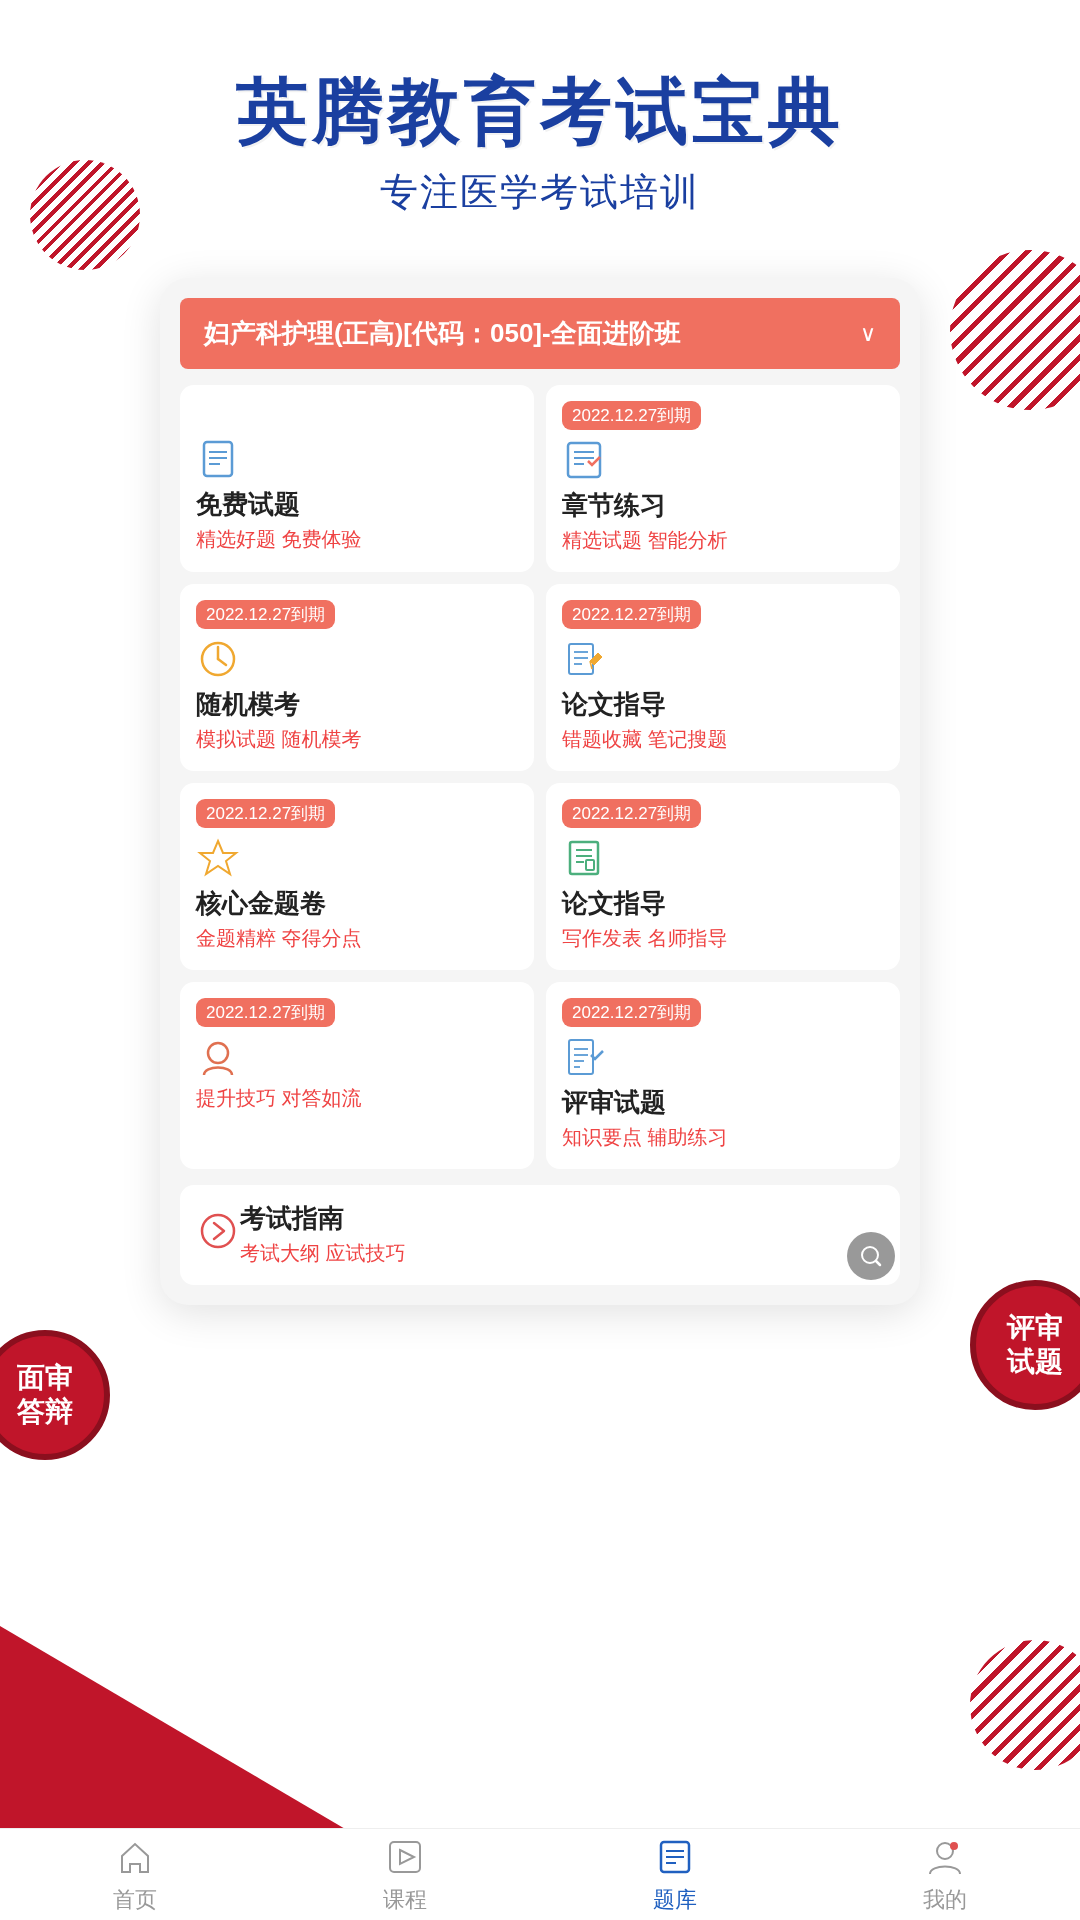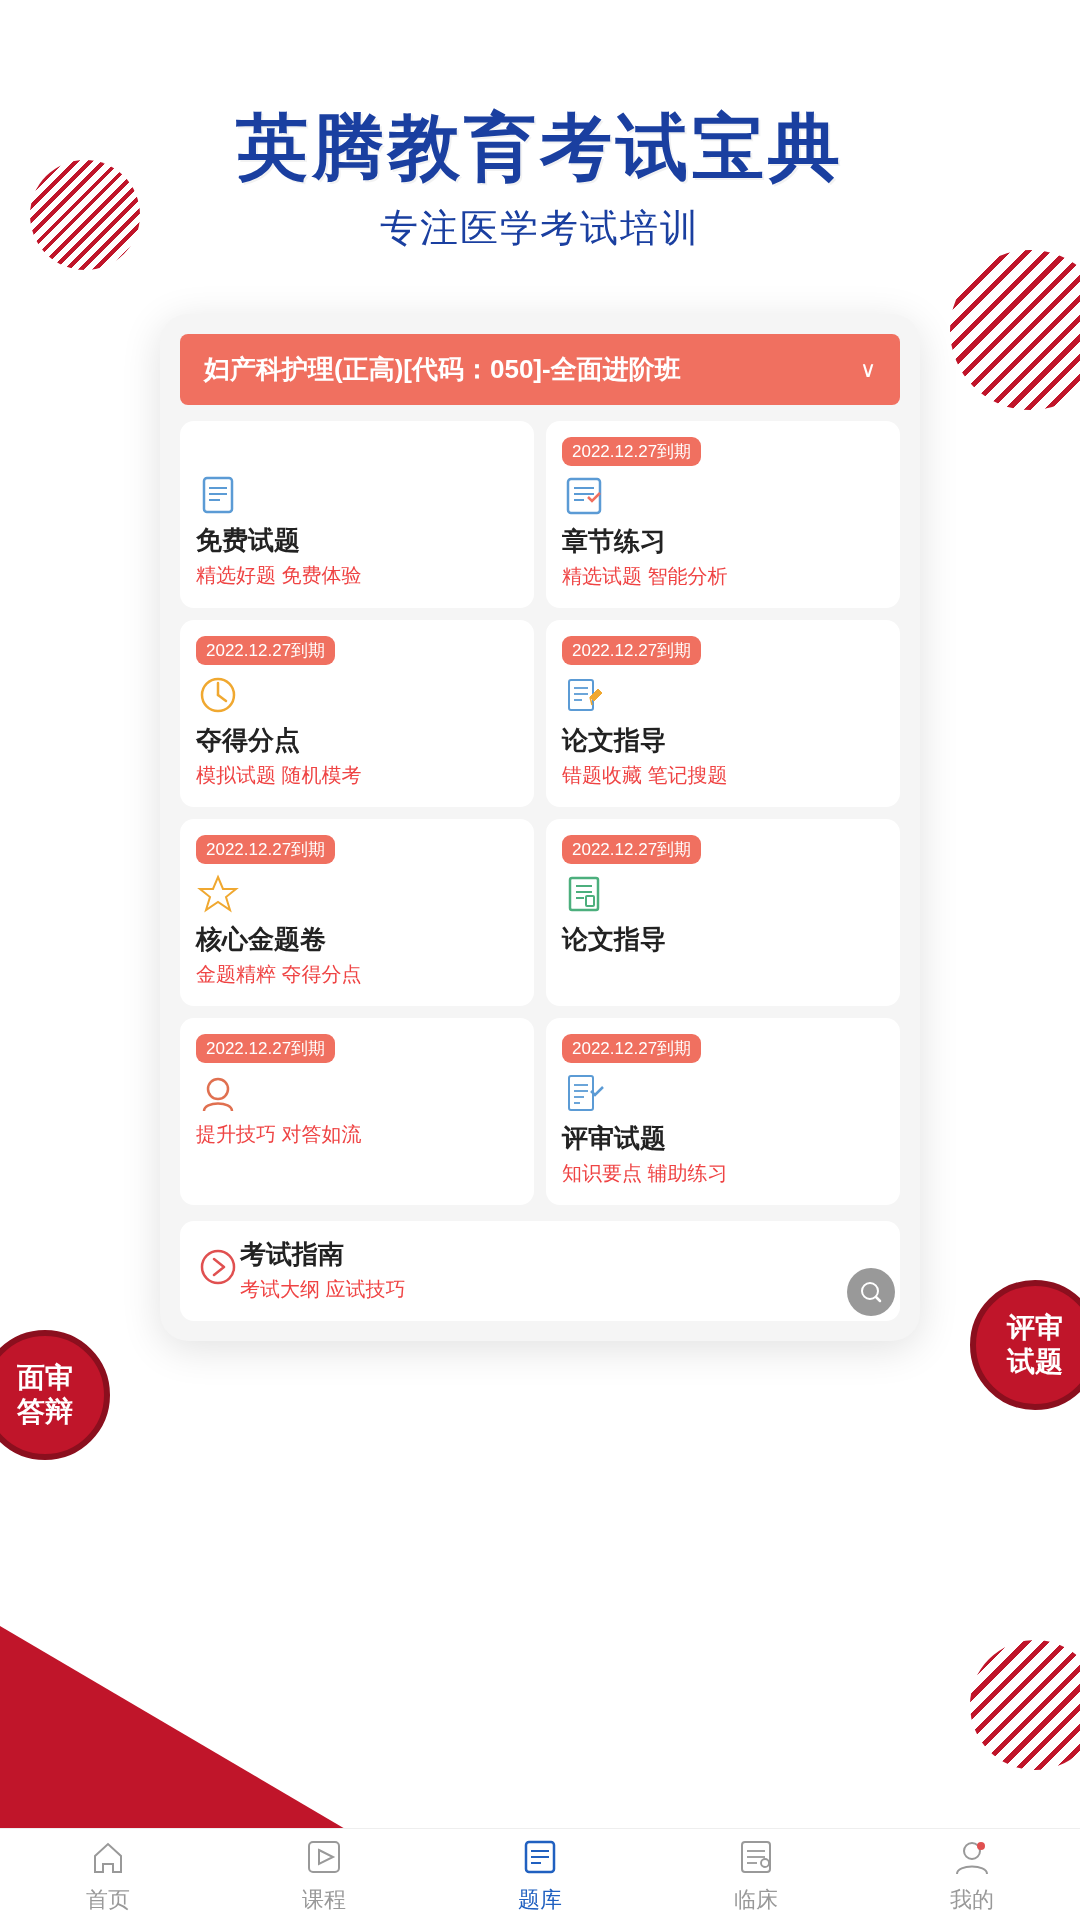--- a/index.html
+++ b/index.html
@@ -67,21 +67,21 @@
         transparent 5px,
         transparent 14px
       );
       overflow: hidden;
     }
 
     
     .header {
       position: relative;
       text-align: center;
-      padding-top: 108px;
+      padding-top: 72px;
       padding-bottom: 20px;
       z-index: 10;
     }
     .header-title {
       font-size: 72px;
       font-weight: 900;
       color: #1a3fa0;
       letter-spacing: 4px;
       line-height: 1.1;
       text-shadow: 2px 2px 0px rgba(0,0,0,0.05);
@@ -360,21 +360,21 @@
 
     <div class="feature-card">
       <div class="expire-badge">2022.12.27到期</div>
       <div class="feature-icon icon-clock">
         <svg viewBox="0 0 44 44" fill="none" xmlns="http://www.w3.org/2000/svg">
           <circle cx="22" cy="22" r="16" stroke="#f0a830" stroke-width="2.5" fill="none"></circle>
           <line x1="22" y1="10" x2="22" y2="22" stroke="#f0a830" stroke-width="2.5" stroke-linecap="round"></line>
           <line x1="22" y1="22" x2="30" y2="28" stroke="#f0a830" stroke-width="2.5" stroke-linecap="round"></line>
         </svg>
       </div>
-      <div class="feature-title">夺得分点</div>
+      <div class="feature-title">随机模考</div>
       <div class="feature-desc">模拟试题 随机模考</div>
     </div>
 
     <div class="feature-card">
       <div class="expire-badge">2022.12.27到期</div>
       <div class="feature-icon">
         <svg viewBox="0 0 44 44" fill="none" xmlns="http://www.w3.org/2000/svg">
           <rect x="7" y="7" width="24" height="30" rx="2" stroke="#5b9bd5" stroke-width="2" fill="none"></rect>
           <line x1="12" y1="15" x2="26" y2="15" stroke="#5b9bd5" stroke-width="1.8"></line>
           <line x1="12" y1="21" x2="26" y2="21" stroke="#5b9bd5" stroke-width="1.8"></line>
@@ -403,20 +403,21 @@
       <div class="feature-icon icon-paper">
         <svg viewBox="0 0 44 44" fill="none" xmlns="http://www.w3.org/2000/svg">
           <rect x="8" y="6" width="28" height="32" rx="2" stroke="#4caf7d" stroke-width="2.5" fill="none"></rect>
           <line x1="14" y1="14" x2="30" y2="14" stroke="#4caf7d" stroke-width="2"></line>
           <line x1="14" y1="20" x2="30" y2="20" stroke="#4caf7d" stroke-width="2"></line>
           <line x1="14" y1="26" x2="22" y2="26" stroke="#4caf7d" stroke-width="2"></line>
           <rect x="24" y="24" width="8" height="10" rx="1" stroke="#4caf7d" stroke-width="2" fill="none"></rect>
         </svg>
       </div>
       <div class="feature-title">论文指导</div>
+      <div class="feature-desc">写作发表 名师指导</div>
     </div>
 
     <div class="feature-card">
       <div class="expire-badge">2022.12.27到期</div>
       <div class="feature-icon icon-face">
         <svg viewBox="0 0 44 44" fill="none" xmlns="http://www.w3.org/2000/svg">
           <circle cx="22" cy="18" r="10" stroke="#e07050" stroke-width="2.5" fill="none"></circle>
           <path d="M8 40 C8 30 36 30 36 40" stroke="#e07050" stroke-width="2.5" fill="none"></path>
         </svg>
       </div>
@@ -491,32 +492,20 @@
       <svg viewBox="0 0 38 38" fill="none">
         <rect x="5" y="4" width="28" height="30" rx="3" stroke="#2060c0" stroke-width="2.5" fill="none"></rect>
         <line x1="10" y1="13" x2="28" y2="13" stroke="#2060c0" stroke-width="2"></line>
         <line x1="10" y1="19" x2="28" y2="19" stroke="#2060c0" stroke-width="2"></line>
         <line x1="10" y1="25" x2="20" y2="25" stroke="#2060c0" stroke-width="2"></line>
       </svg>
     </div>
     <span class="nav-label active">题库</span>
   </div>
 
-  <div class="nav-item">
-    <div class="nav-icon">
-      <svg viewBox="0 0 38 38" fill="none">
-        <rect x="5" y="4" width="28" height="30" rx="3" stroke="#999" stroke-width="2" fill="none"></rect>
-        <line x1="10" y1="13" x2="28" y2="13" stroke="#999" stroke-width="1.8"></line>
-        <line x1="10" y1="19" x2="28" y2="19" stroke="#999" stroke-width="1.8"></line>
-        <line x1="10" y1="25" x2="20" y2="25" stroke="#999" stroke-width="1.8"></line>
-        <circle cx="28" cy="25" r="4" stroke="#999" stroke-width="1.8" fill="none"></circle>
-      </svg>
-    </div>
-    <span class="nav-label">临床</span>
-  </div>
 
   <div class="nav-item">
     <div class="nav-icon">
       <svg viewBox="0 0 38 38" fill="none">
         <circle cx="19" cy="13" r="8" stroke="#999" stroke-width="2" fill="none"></circle>
         <path d="M4 36 C4 26 34 26 34 36" stroke="#999" stroke-width="2" fill="none"></path>
         <circle cx="28" cy="8" r="4" fill="#e05050"></circle>
       </svg>
     </div>
     <span class="nav-label">我的</span>

